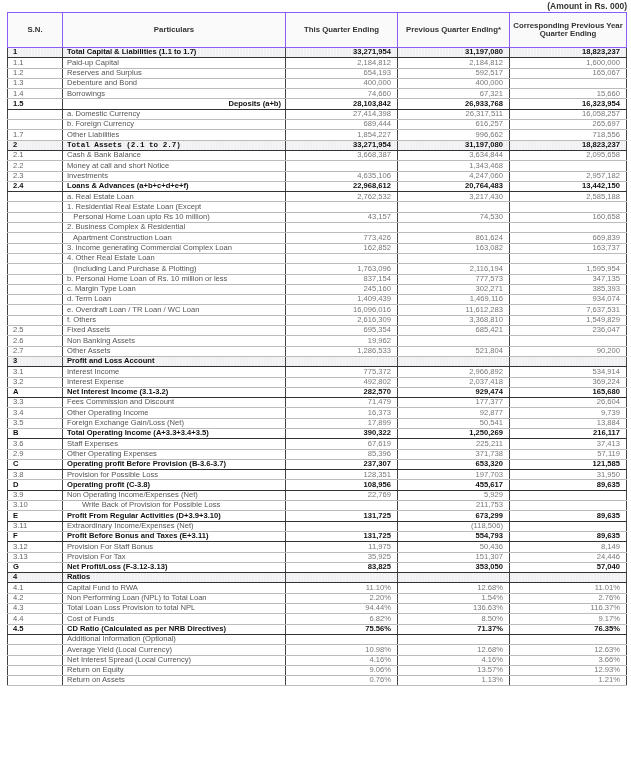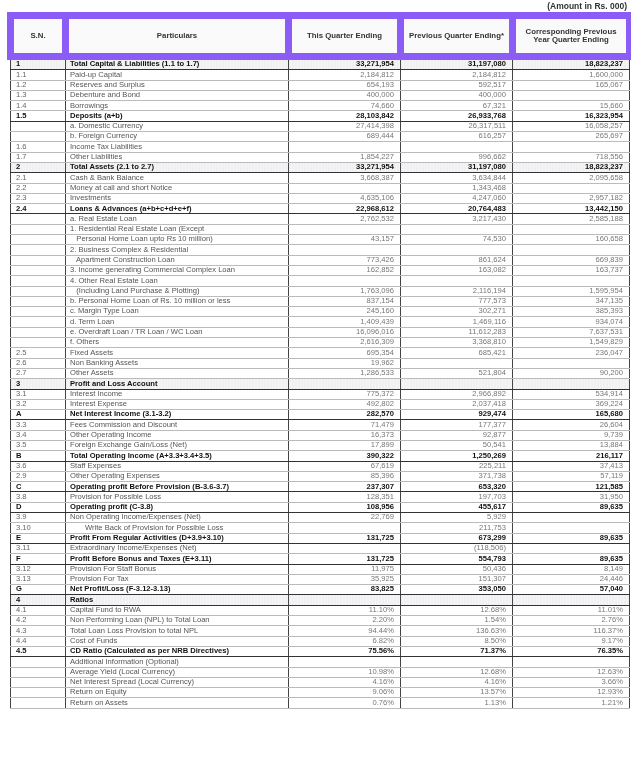--- a/index.html
+++ b/index.html
@@ -17,21 +17,21 @@
     border: 1.6px solid #222;
     font-size: 7.6px;
   }
   table.fin col.c-sn { width: 55px; }
   table.fin col.c-part { width: 223px; }
   table.fin col.c-v1 { width: 112px; }
   table.fin col.c-v2 { width: 112px; }
   table.fin col.c-v3 { width: 117px; }
   table.fin th {
     font-size: 7.8px; font-weight: bold; color: #333;
-    border: 7px solid #8b5cf6; height: 34px; line-height: 8px;
+    border: 1px solid #8b5cf6; height: 34px; line-height: 8px;
     background: #fafafa; padding: 0 2px;
   }
   table.fin td {
     height: 9.3px; line-height: 8.6px; padding: 0 4px;
     border-left: 1px solid #444; border-right: 1px solid #444;
     border-bottom: 0.6px solid #bbb; white-space: nowrap; overflow: hidden;
     color: #555;
   }
   table.fin td.sn { color: #666; padding-left: 5px; }
   table.fin td.num { text-align: right; padding-right: 6px; color: #777; }
@@ -92,56 +92,49 @@
       </tr>
       <tr>
         <td class="sn">1.4</td>
         <td class="label" style="white-space: pre;">Borrowings</td>
         <td class="num">74,660</td>
         <td class="num">67,321</td>
         <td class="num">15,660</td>
       </tr>
       <tr class="bold">
         <td class="sn">1.5</td>
-        <td class="label" style="white-space: pre;">Deposits (a+b)</td>
+        <td class="label" style="white-space: pre; text-align: right;">Deposits (a+b)</td>
         <td class="num">28,103,842</td>
         <td class="num">26,933,768</td>
         <td class="num">16,323,954</td>
       </tr>
       <tr>
         <td class="sn"></td>
         <td class="label" style="white-space: pre;">a. Domestic Currency</td>
         <td class="num">27,414,398</td>
         <td class="num">26,317,511</td>
         <td class="num">16,058,257</td>
       </tr>
       <tr>
         <td class="sn"></td>
         <td class="label" style="white-space: pre;">b. Foreign Currency</td>
         <td class="num">689,444</td>
         <td class="num">616,257</td>
         <td class="num">265,697</td>
-      </tr>
-      <tr>
-        <td class="sn">1.6</td>
-        <td class="label" style="white-space: pre;">Income Tax Liabilities</td>
-        <td class="num"></td>
-        <td class="num"></td>
-        <td class="num"></td>
       </tr>
       <tr>
         <td class="sn">1.7</td>
         <td class="label" style="white-space: pre;">Other Liabilities</td>
         <td class="num">1,854,227</td>
         <td class="num">996,662</td>
         <td class="num">718,556</td>
       </tr>
       <tr class="bold section">
         <td class="sn">2</td>
-        <td class="label" style="white-space: pre;">Total Assets (2.1 to 2.7)</td>
+        <td class="label" style="white-space: pre; font-family: Liberation Mono, monospace;">Total Assets (2.1 to 2.7)</td>
         <td class="num">33,271,954</td>
         <td class="num">31,197,080</td>
         <td class="num">18,823,237</td>
       </tr>
       <tr>
         <td class="sn">2.1</td>
         <td class="label" style="white-space: pre;">Cash &amp; Bank Balance</td>
         <td class="num">3,668,387</td>
         <td class="num">3,634,844</td>
         <td class="num">2,095,658</td>

